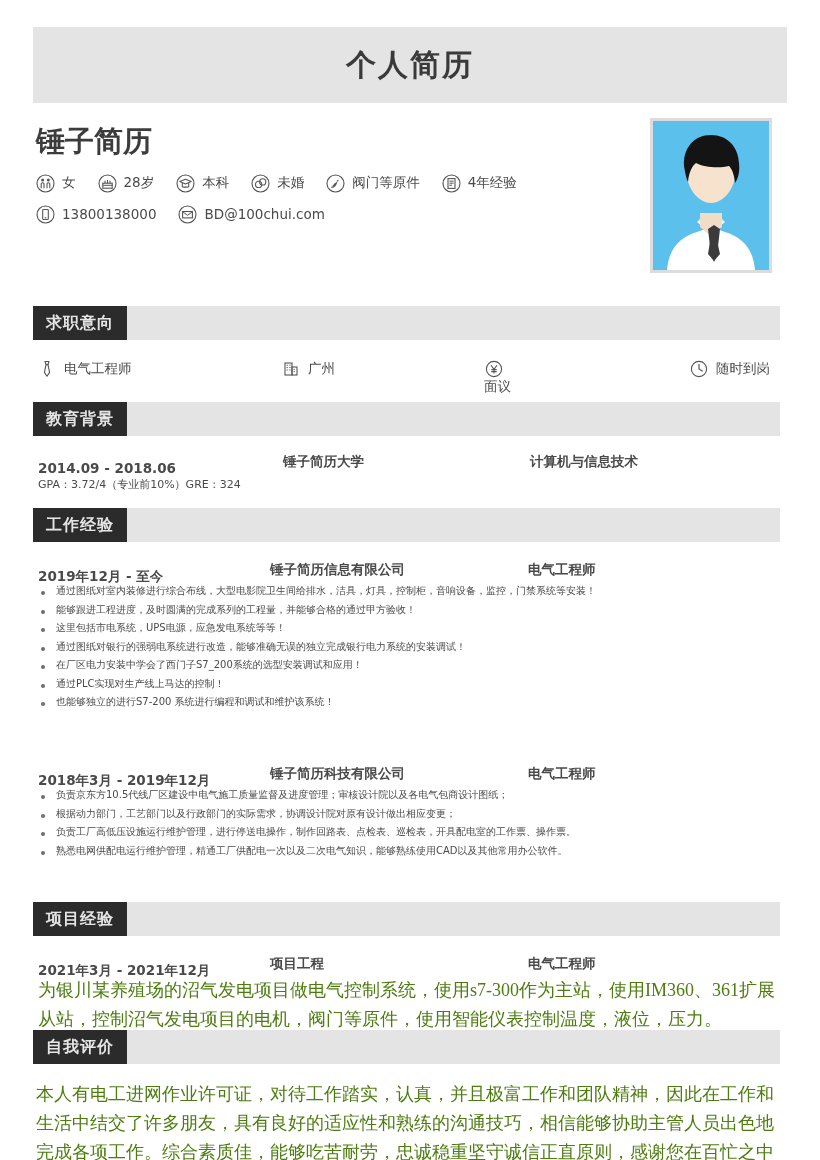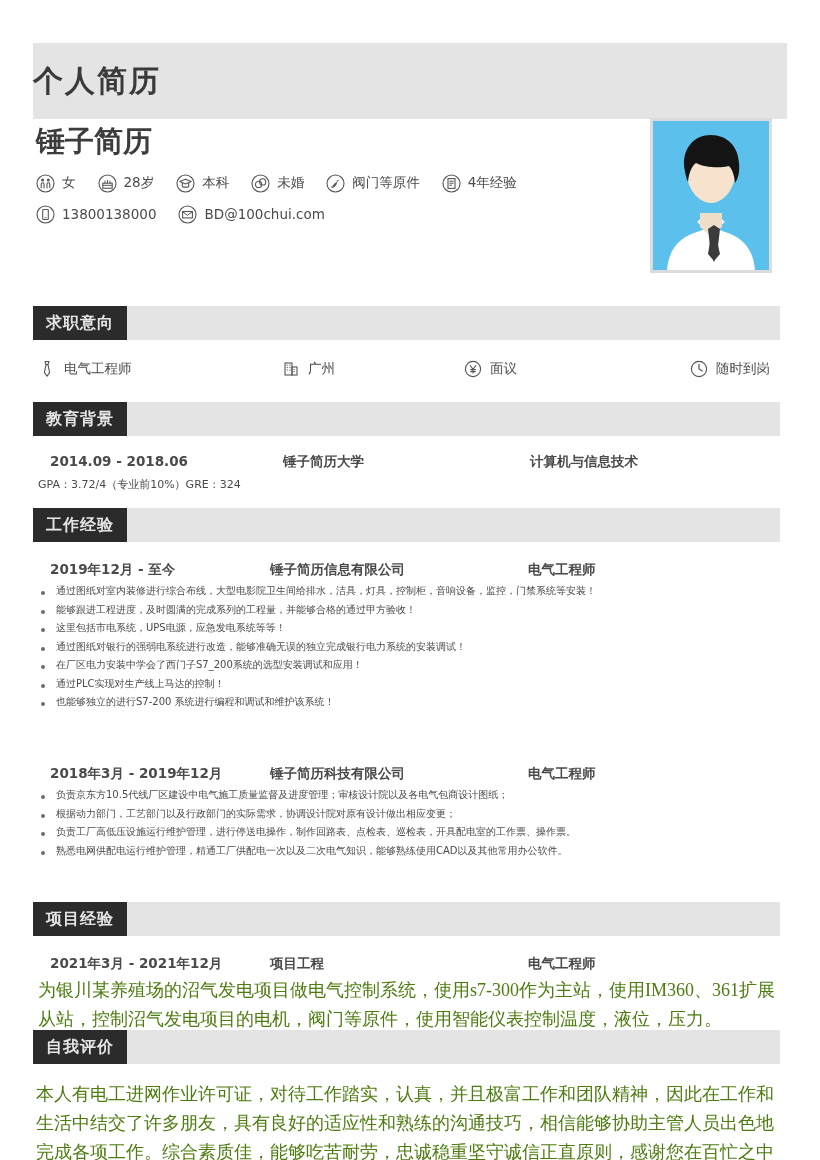--- a/index.html
+++ b/index.html
@@ -24,21 +24,21 @@
   
   .title-band {
     position: absolute;
     left: 33px;
     top: 27px;
     width: 754px;
     height: 76px;
     background: #e4e4e4;
     display: flex;
     align-items: center;
-    margin-top: 16px;
+    justify-content: center;
   }
   .title-band .doc-title {
     font-size: 30px;
     font-weight: bold;
     color: #3a3a3a;
     letter-spacing: 2px;
   }
 
   
   .identity {
@@ -125,21 +125,21 @@
 
   
   .row3 {
     position: absolute;
     left: 0;
     width: 790px;
     font-size: 13.5px;
     font-weight: bold;
     color: #4a4a4a;
   }
-  .row3 .c-date  { position: absolute; left: 50px;  white-space: nowrap; }
+  .row3 .c-date  { position: absolute; left: 38px;  white-space: nowrap; margin-top: 7px; }
   .row3 .c-org   { position: absolute; left: 283px; white-space: nowrap; }
   .row3 .c-role  { position: absolute; left: 530px; white-space: nowrap; }
   .row3.work .c-org  { left: 270px; }
   .row3.work .c-role { left: 528px; }
 
   .subline {
     position: absolute;
     left: 38px;
     font-size: 11px;
     color: #4a4a4a;
@@ -201,21 +201,21 @@
   .intent-item .ico {
     width: 18px; height: 18px;
     margin-right: 8px;
     flex: 0 0 18px;
     display: inline-flex;
     align-items: center;
     justify-content: center;
   }
   .i0 { left: 38px; }
   .i1 { left: 282px; }
-  .i2 { left: 464px; }
+  .i2 { left: 484px; flex-direction: column; }
   .i3 { left: 690px; }
 </style>
 </head>
 <body>
 
 <div class="page">
 
   <div class="title-band">
     <div class="doc-title">个人简历</div>
   </div>

